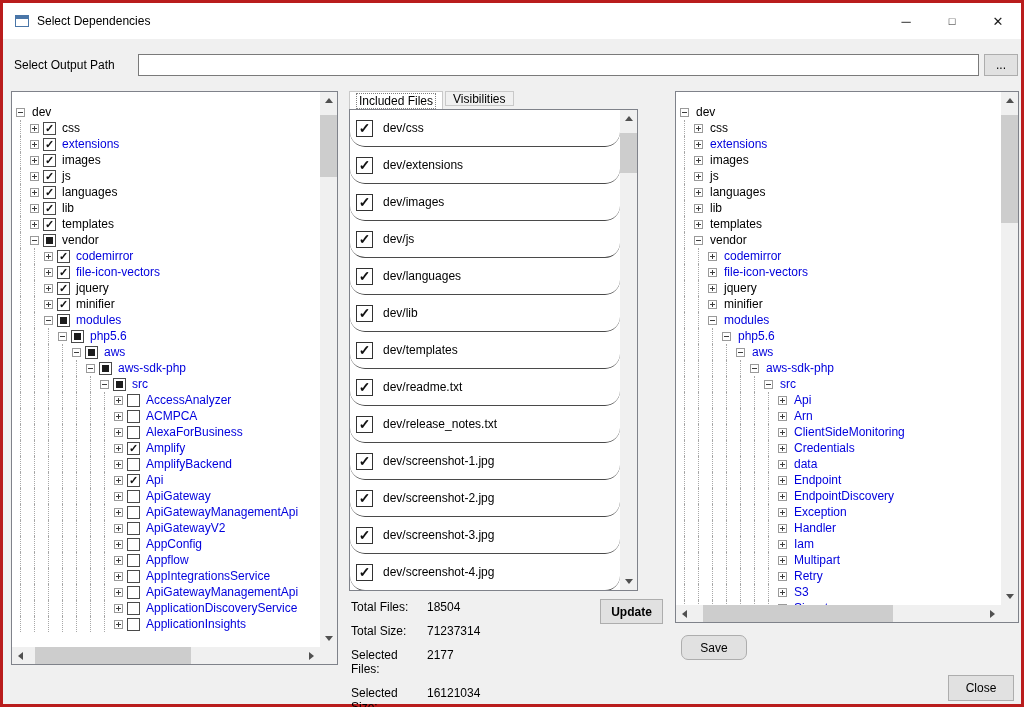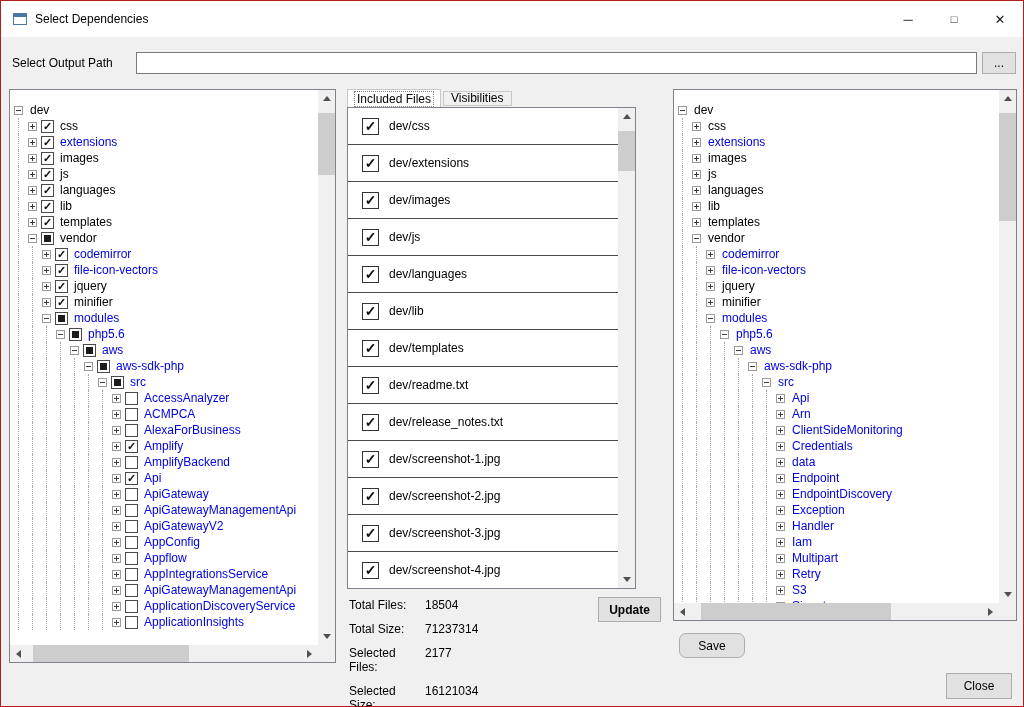--- a/index.html
+++ b/index.html
@@ -1,19 +1,19 @@
 <!DOCTYPE html>
 <html style="--link-blue: #0000dd;"><head>
 <meta charset="utf-8">
 <style>
   * { margin:0; padding:0; box-sizing:border-box; }
   html,body { width:1024px; height:707px; overflow:hidden; }
   body { font-family:"Liberation Sans", sans-serif; font-size:12px; color:#000; background:#f0f0f0; position:relative; }
 
-  .window { position:absolute; inset:0; border:1px solid #b91c1c; background:#f0f0f0; }
+  .window { position:absolute; inset:0; border:3px solid #b91c1c; background:#f0f0f0; }
 
   
   .titlebar { position:absolute; top:0; left:0; right:0; height:36px; background:#ffffff; display:flex; align-items:center; }
   .app-icon { margin-left:11px; width:16px; height:16px; flex:none; }
   .title-text { margin-left:7px; font-size:12px; color:#000; }
   .caption-buttons { margin-left:auto; display:flex; height:35px; }
   .cap-btn { width:46px; height:35px; display:flex; align-items:center; justify-content:center; color:#1a1a1a; }
   .glyph-min { font-size:13px; line-height:1; }
   .glyph-max { font-size:11px; line-height:1; }
   .glyph-close { font-size:13px; line-height:1; }
@@ -56,27 +56,27 @@
   .expander { width:9px; height:9px; border:1px solid #9a9a9a; background:#fff; position:relative; flex:none; margin:0 4px 0 2px; }
   .expander::before { content:""; position:absolute; left:1px; right:1px; top:3px; height:1px; background:#3c3c3c; }
   .expander.plus::after { content:""; position:absolute; top:1px; bottom:1px; left:3px; width:1px; background:#3c3c3c; }
   .tcb { width:13px; height:13px; border:1px solid #4a4a4a; background:#fff; position:relative; flex:none; margin-right:3px; }
   .tcb.checked::after { content:"✓"; position:absolute; left:0; top:0; width:11px; height:11px; text-align:center; font-size:11px; font-weight:bold; color:#111; line-height:11px; }
   .tcb.indeterminate::after { content:""; position:absolute; inset:2px; background:#1c1c1c; }
   .tlabel { padding:0 3px; font-size:12px; color:#000; }
   .tlabel.blue { color:var(--link-blue, #0000dd); }
 
   
-  .tabstrip { position:absolute; left:346px; top:88px; height:18px; display:flex; align-items:center; gap:2px; }
+  .tabstrip { position:absolute; left:346px; top:88px; height:18px; display:flex; align-items:flex-start; gap:2px; }
   .tab { height:15px; background:#f0f0f0; border:1px solid #c9c9c9; display:flex; align-items:center; padding:0 7px; font-size:12px; }
   .tab.selected { height:18px; background:#fff; border-bottom:none; }
   .tab.selected .tab-inner { outline:1px dotted #808080; padding:0 2px; }
 
   
-  .file-row { height:37px; display:flex; align-items:center; border-bottom:1px solid #4a4a4a; padding-left:14px; background:#fff; }
+  .file-row { height:37px; display:flex; align-items:center; border-bottom:1px solid #4a4a4a; padding-left:6px; background:#fff;border-radius:15px; }
   .fcb { width:17px; height:17px; border:1px solid #333; background:#fff; position:relative; flex:none; margin-right:10px; }
   .fcb.checked::after { content:"✓"; position:absolute; left:0; top:0; width:15px; height:15px; text-align:center; font-size:14px; font-weight:bold; color:#111; line-height:15px; }
   .flabel { font-size:12px; color:#000; }
 
   
   .stats { position:absolute; left:348px; top:597px; display:grid; grid-template-columns:76px auto; row-gap:10px; font-size:12px; }
   .stat-label { color:#000; }
   .stat-value { color:#000; }
 
   .update-btn { position:absolute; left:597px; top:596px; width:63px; height:25px;font-weight:bold; }

